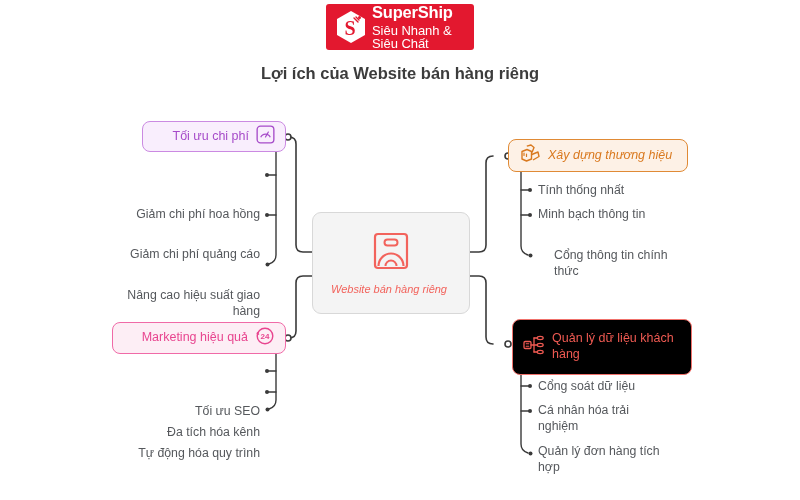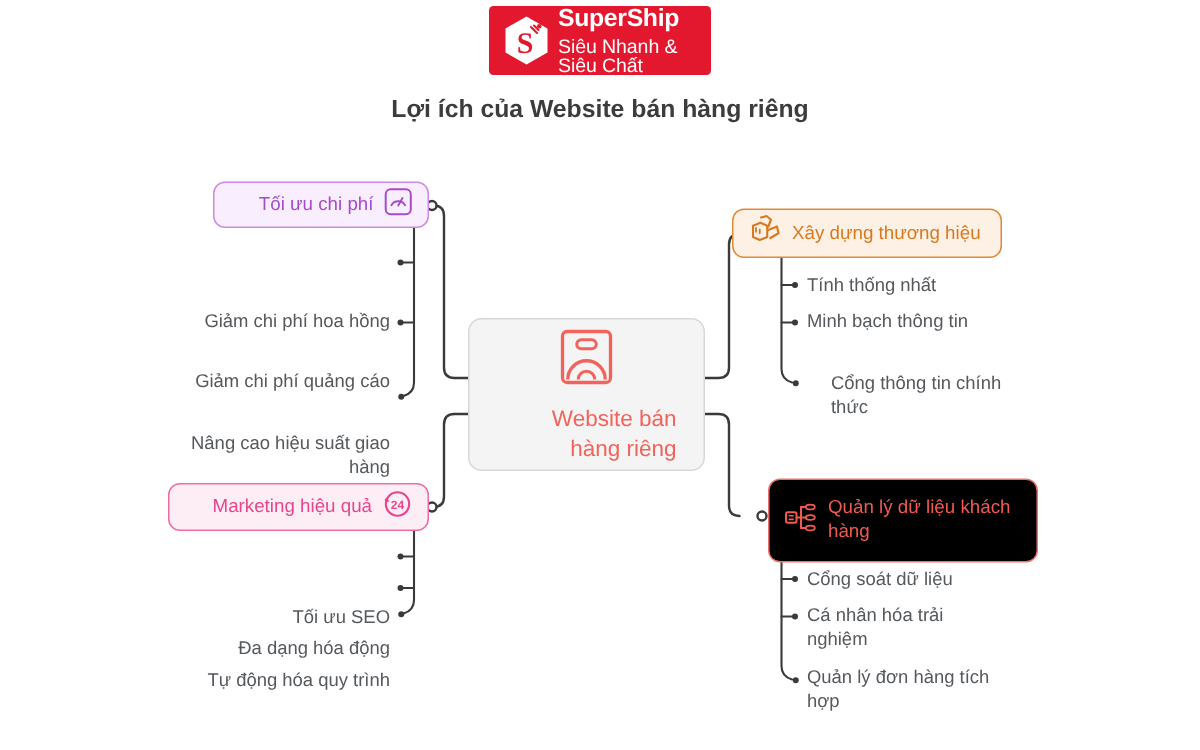--- a/index.html
+++ b/index.html
@@ -93,24 +93,25 @@
     border-radius: 9px;
     box-sizing: border-box;
     display: flex;
     flex-direction: column;
     align-items: center;
     justify-content: center;
   }
   .center-icon { margin-bottom: 4px; }
   .center-label {
     color: #f2635c;
-    font-size: 15px;
-    text-align: right;
+    font-size: 11px;
+    text-align: left;
     line-height: 1.32;
     width: 120px;
+    font-style: italic;
   }
 
   
   .branch {
     position: absolute;
     box-sizing: border-box;
     border-radius: 8px;
     border-width: 1.6px;
     border-style: solid;
     display: flex;
@@ -126,22 +127,22 @@
   .branch.icon-right .bicon { margin-left: 7px; }
 
   .branch-cost {
     left: 142px; top: 121px; width: 144px; height: 31px;
     background: #f9eefd; border-color: #cb8ae2;
     justify-content: flex-end;
   }
   .branch-cost .branch-label { color: #a64bc9; }
 
   .branch-brand {
-    left: 488px; top: 139px; width: 180px; height: 33px;
-    background: #fdf1e6; border-color: #e08a35;
+    left: 508px; top: 139px; width: 180px; height: 33px;
+    background: #fdf1e6; border-color: #e08a35; font-style: italic;
   }
   .branch-brand .branch-label { color: #d9791f; }
 
   .branch-marketing {
     left: 112px; top: 322px; width: 174px; height: 32px;
     background: #fdeef5; border-color: #f06aa7;
     justify-content: flex-end;
   }
   .branch-marketing .branch-label { color: #e8458f; }
 
@@ -306,21 +307,21 @@
       </svg>
     </span>
     <span class="branch-label">Quản lý dữ liệu khách hàng</span>
   </div>
 
   <div class="sub sub-left" style="left:122px; top:166px; width:138px;">Giảm chi phí hoa hồng</div>
   <div class="sub sub-left" style="left:122px; top:206px; width:138px;">Giảm chi phí quảng cáo</div>
   <div class="sub sub-left" style="left:122px; top:247px; width:138px;">Nâng cao hiệu suất giao hàng</div>
 
   <div class="sub sub-left" style="left:122px; top:363px; width:138px;">Tối ưu SEO</div>
-  <div class="sub sub-left" style="left:122px; top:384px; width:138px;">Đa dạng hóa động</div>
+  <div class="sub sub-left" style="left:122px; top:384px; width:138px;">Đa tích hóa kênh</div>
   <div class="sub sub-left" style="left:122px; top:405px; width:138px;">Tự động hóa quy trình</div>
 
   <div class="sub sub-right" style="left:538px; top:182px; width:150px;">Tính thống nhất</div>
   <div class="sub sub-right" style="left:538px; top:206px; width:130px;">Minh bạch thông tin</div>
   <div class="sub sub-right" style="left:538px; top:247px; width:130px;margin-left:16px;">Cổng thông tin chính thức</div>
 
   <div class="sub sub-right" style="left:538px; top:378px; width:150px;">Cổng soát dữ liệu</div>
   <div class="sub sub-right" style="left:538px; top:402px; width:130px;">Cá nhân hóa trải nghiệm</div>
   <div class="sub sub-right" style="left:538px; top:443px; width:130px;">Quản lý đơn hàng tích hợp</div>
 

